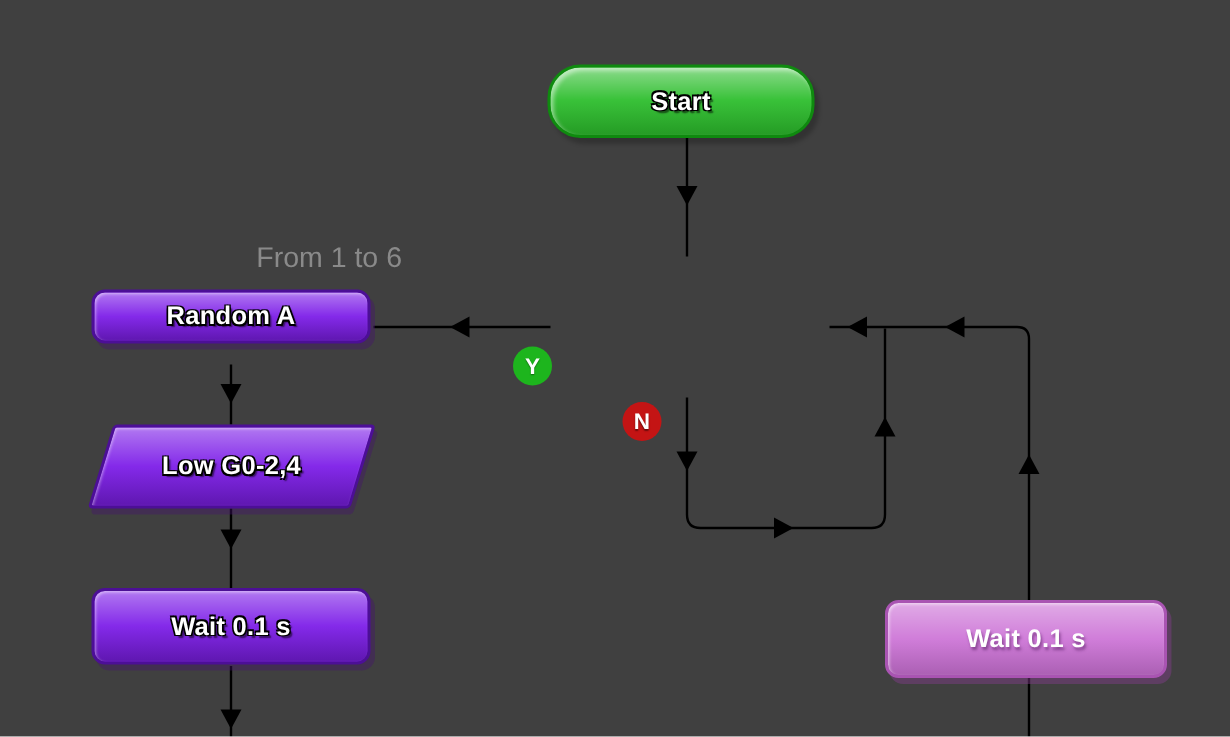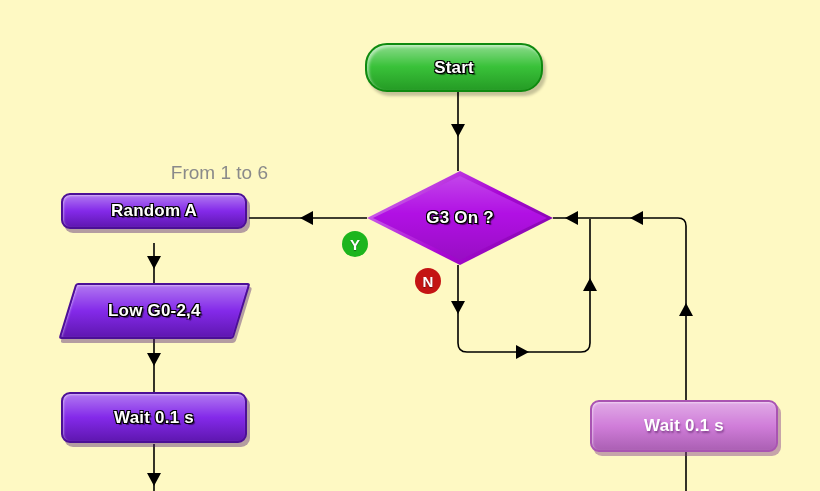--- a/index.html
+++ b/index.html
@@ -1,17 +1,17 @@
 <!DOCTYPE html>
 <html style="--start-fill: #2dbe2d; --start-border: #0f8a0f; --decision-fill: #b110e4; --process-fill: #7d1ee8; --process-border: #4c0f96; --wait-right-fill: #cc72d6; --wait-right-border: #a954b2; --yes-badge: #1db51d; --no-badge: #c41414; --annotation-text: #8a8a8a; --connector: #000000;"><head>
 <meta charset="utf-8">
 <style>
   html,body{margin:0;padding:0;background:#fff;}
   #canvas{
-    position:relative;width:820px;height:491px;background:#fef9c3;overflow:hidden;
+    position:relative;width:820px;height:491px;background:#404040;overflow:hidden;
     font-family:"Liberation Sans", sans-serif;
   }
   #wires{position:absolute;left:0;top:0;z-index:1;pointer-events:none;}
   .node{position:absolute;z-index:2;display:flex;align-items:center;justify-content:center;cursor:pointer;}
   .node-label{
     color:#fff;font-size:17px;font-weight:700;letter-spacing:.2px;white-space:nowrap;
     text-shadow:-1px -1px 0 #000,1px -1px 0 #000,-1px 1px 0 #000,1px 1px 0 #000,2px 2px 1px rgba(0,0,0,.55);
   }
   
   .start{
@@ -102,25 +102,20 @@
       <path d="M578,211 L578,225 L565,218 Z"></path>
       <path d="M643,211 L643,225 L630,218 Z"></path>
       <path d="M679,316 L693,316 L686,303 Z"></path>
     </g>
   </svg>
 
   <div class="node start">
     <span class="node-label">Start</span>
   </div>
 
-  <div class="node diamond">
-    <div class="diamond-inner">
-      <span class="node-label">G3 On ?</span>
-    </div>
-  </div>
 
   <div class="badge badge-yes">
     <span>Y</span>
   </div>
   <div class="badge badge-no">
     <span>N</span>
   </div>
 
   <div class="annotation">From 1 to 6</div>
 

